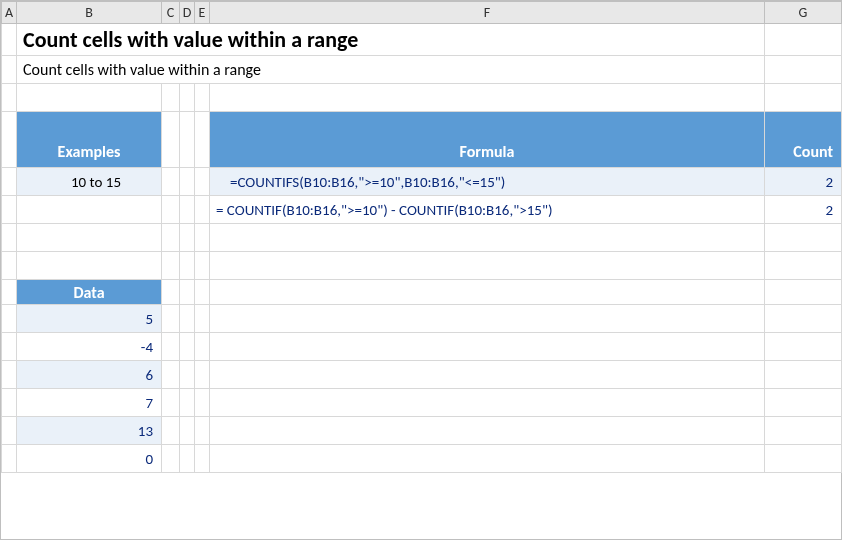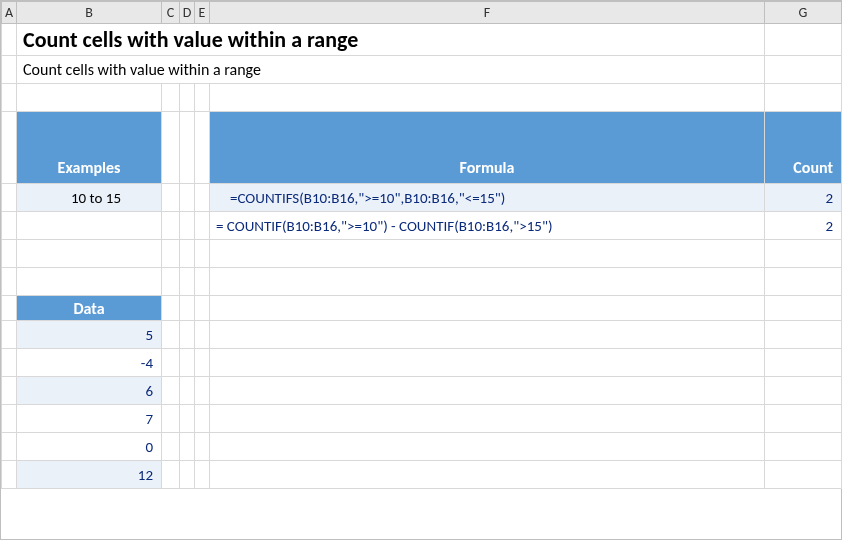--- a/index.html
+++ b/index.html
@@ -54,21 +54,21 @@
   }
   .hdr-blue {
     background: #5b9bd5 !important;
     color: #fff;
     font-weight: bold;
     font-size: 16px;
   }
   .hdr-blue.center { text-align: center; }
   .hdr-blue.right { text-align: right; padding-right: 8px; margin-top: 41px;}
   .hdr-blue.left { text-align: center; padding-left: 6px; }
-  .hdr-blue.tall { height: 72px; vertical-align: bottom; padding-bottom: 6px;}
+  .hdr-blue.tall { height: 56px; vertical-align: bottom; padding-bottom: 6px;}
   .light-blue { background: #eaf1f9 !important; padding-left: 20px; }
   .num { text-align: right; padding-right: 8px; color: #0b2a7a;}
   .ex { text-align: center; color: #000; }
   .formula { text-align: left; color: #0b2a7a; }
   .data-hdr-row td { height: 25px; }
 </style>
 </head>
 <body>
 
 <div class="sheet">
@@ -207,30 +207,30 @@
           <td></td>
           <td class="num">7</td>
           <td></td>
           <td></td>
           <td></td>
           <td></td>
           <td></td>
         </tr>
     <tr>
           <td></td>
+          <td class="light-blue num">13</td>
+          <td></td>
+          <td></td>
+          <td></td>
+          <td></td>
+          <td></td>
+        </tr>
+    <tr>
+          <td></td>
           <td class="num">0</td>
-          <td></td>
-          <td></td>
-          <td></td>
-          <td></td>
-          <td></td>
-        </tr>
-    <tr>
-          <td></td>
-          <td class="light-blue num">12</td>
           <td></td>
           <td></td>
           <td></td>
           <td></td>
           <td></td>
         </tr>
   </tbody>
 </table>
 </div>
 

